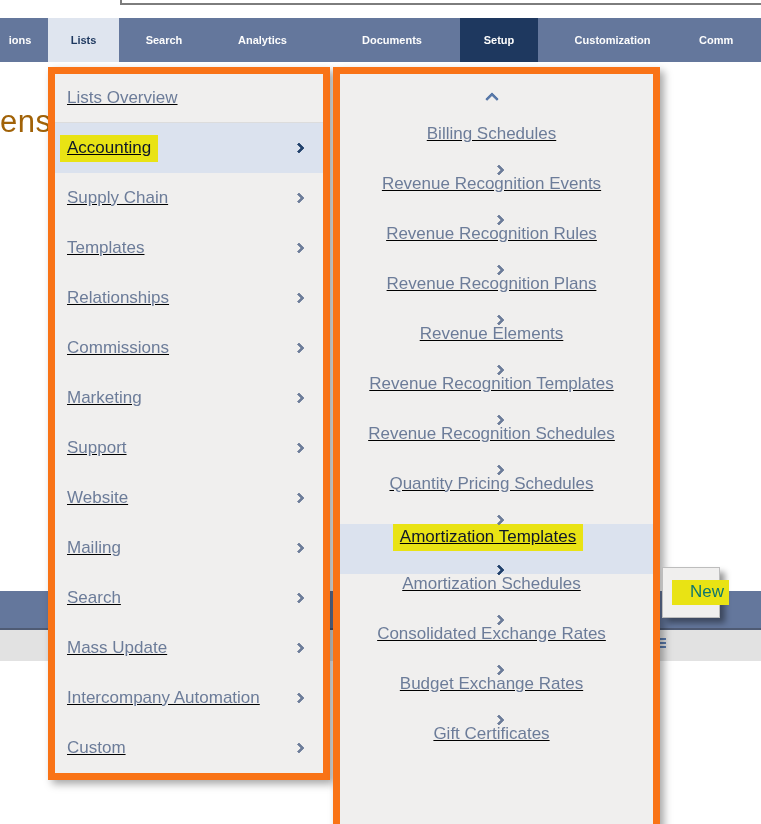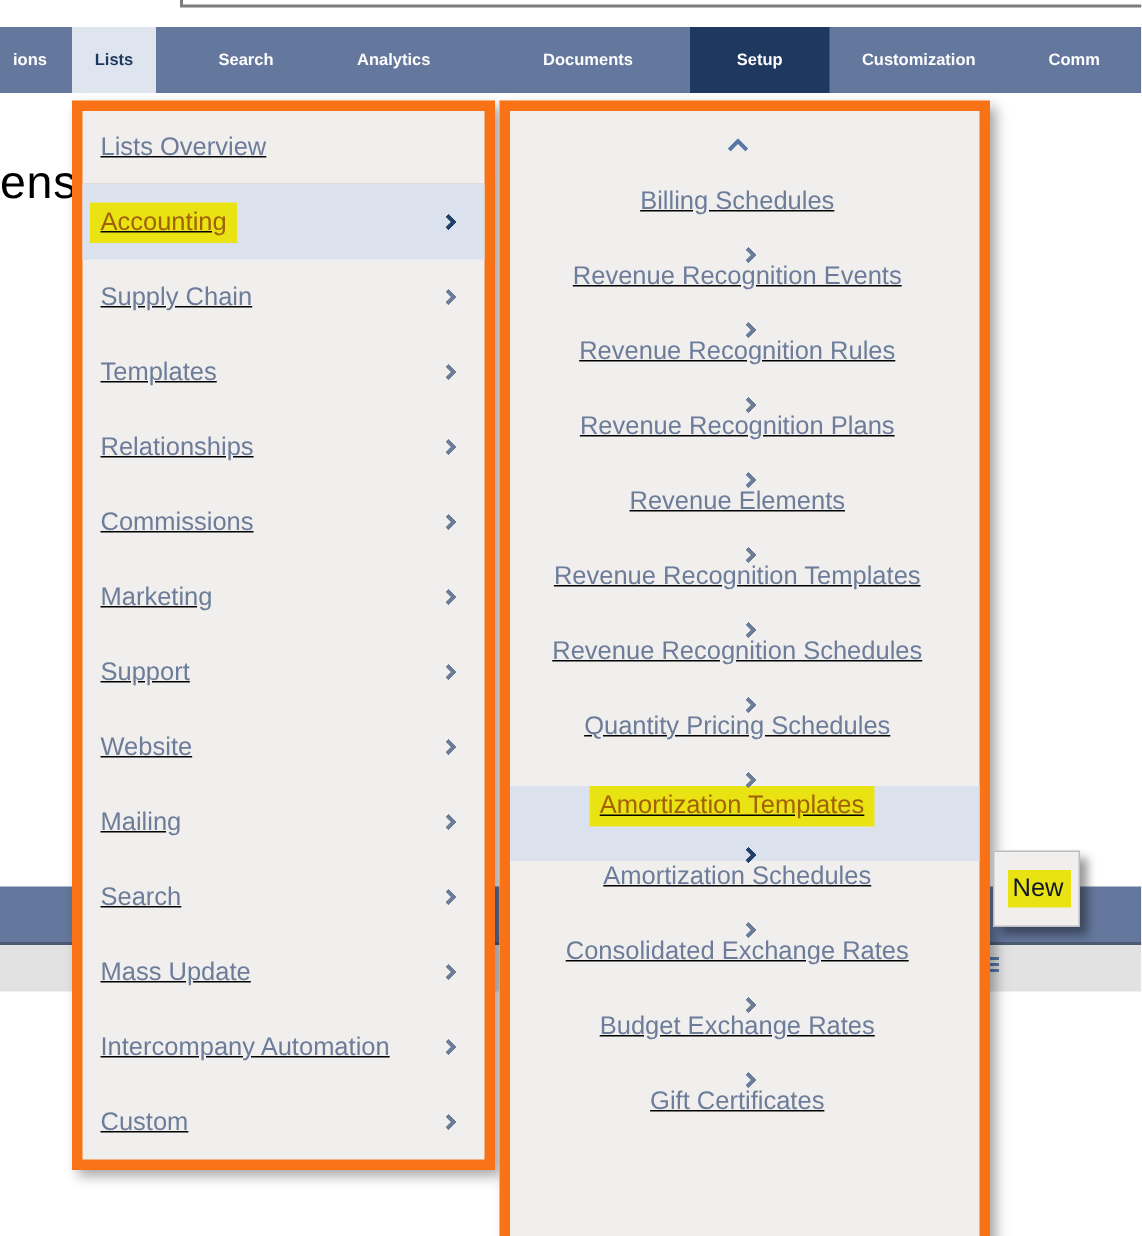--- a/index.html
+++ b/index.html
@@ -12,21 +12,21 @@
 
   
   .top-input {
     position:absolute; left:120px; top:-28px; width:680px; height:33px;
     background:#fff; border:2px solid #7d7d7d;
   }
 
   
   .page-heading {
     position:absolute; left:0px; top:104px;
-    font-size:31px; font-weight:400; color:#000000; letter-spacing:.5px;
+    font-size:31px; font-weight:400; color:#a16207; letter-spacing:.5px;
   }
 
   
   .navbar {
     position:absolute; left:0; top:18px; width:761px; height:44px;
     background:#64779c;
   }
   .nav-tab {
     position:absolute; top:0; height:44px;
     display:flex; align-items:center; justify-content:center;
@@ -72,49 +72,49 @@
 
   .scroll-row { justify-content:center !important; }
   .chev-up {
     display:inline-block; width:10px; height:10px;
     border-top:3px solid #5878a8; border-right:3px solid #5878a8;
     transform:rotate(-45deg); border-radius:1px;
   }
 
   .hl {
     background:#e9e314; padding:3px 7px 4px 7px; margin-left:-7px;
-    color:#a16207;
+    color:#0f172a;
   }
 
   
   .flyout {
     position:absolute; left:662px; top:567px; width:58px; height:51px;
     background:#f0efee; border:1px solid #bdbdbd;
     box-shadow:5px 5px 6px rgba(0,0,0,.4); z-index:7;
     display:flex; align-items:center; padding-left:9px;
     font-size:17px; cursor:pointer;
   }
-  .flyout .hl { color:#0f172a; margin-left:0; padding:2px 5px 3px 3px; }
+  .flyout .hl { color:#0f766e; margin-left:0; padding:2px 5px 3px 18px; }
 </style>
 </head>
 <body>
 
 <div class="stage">
 
   <div class="top-input"></div>
 
   <div class="page-heading">ens</div>
 
   <div class="navbar">
     <div class="nav-tab" style="left:0;width:40px;">ions</div>
-    <div class="nav-tab open" style="left:48px;width:56px;">Lists</div>
+    <div class="nav-tab open" style="left:48px;width:71px;">Lists</div>
     <div class="nav-tab" style="left:119px;width:90px;">Search</div>
     <div class="nav-tab" style="left:209px;width:107px;">Analytics</div>
     <div class="nav-tab" style="left:326px;width:132px;">Documents</div>
-    <div class="nav-tab active" style="left:460px;width:93px;">Setup</div>
+    <div class="nav-tab active" style="left:460px;width:78px;">Setup</div>
     <div class="nav-tab" style="left:538px;width:149px;">Customization</div>
     <div class="nav-tab" style="left:699px;width:70px;justify-content:flex-start;">Comm</div>
   </div>
 
   <div class="band-blue"></div>
   <div class="band-dark"></div>
   <div class="band-gray"></div>
   <div class="mini-menu-icon">
       <i></i>
       <i></i>

